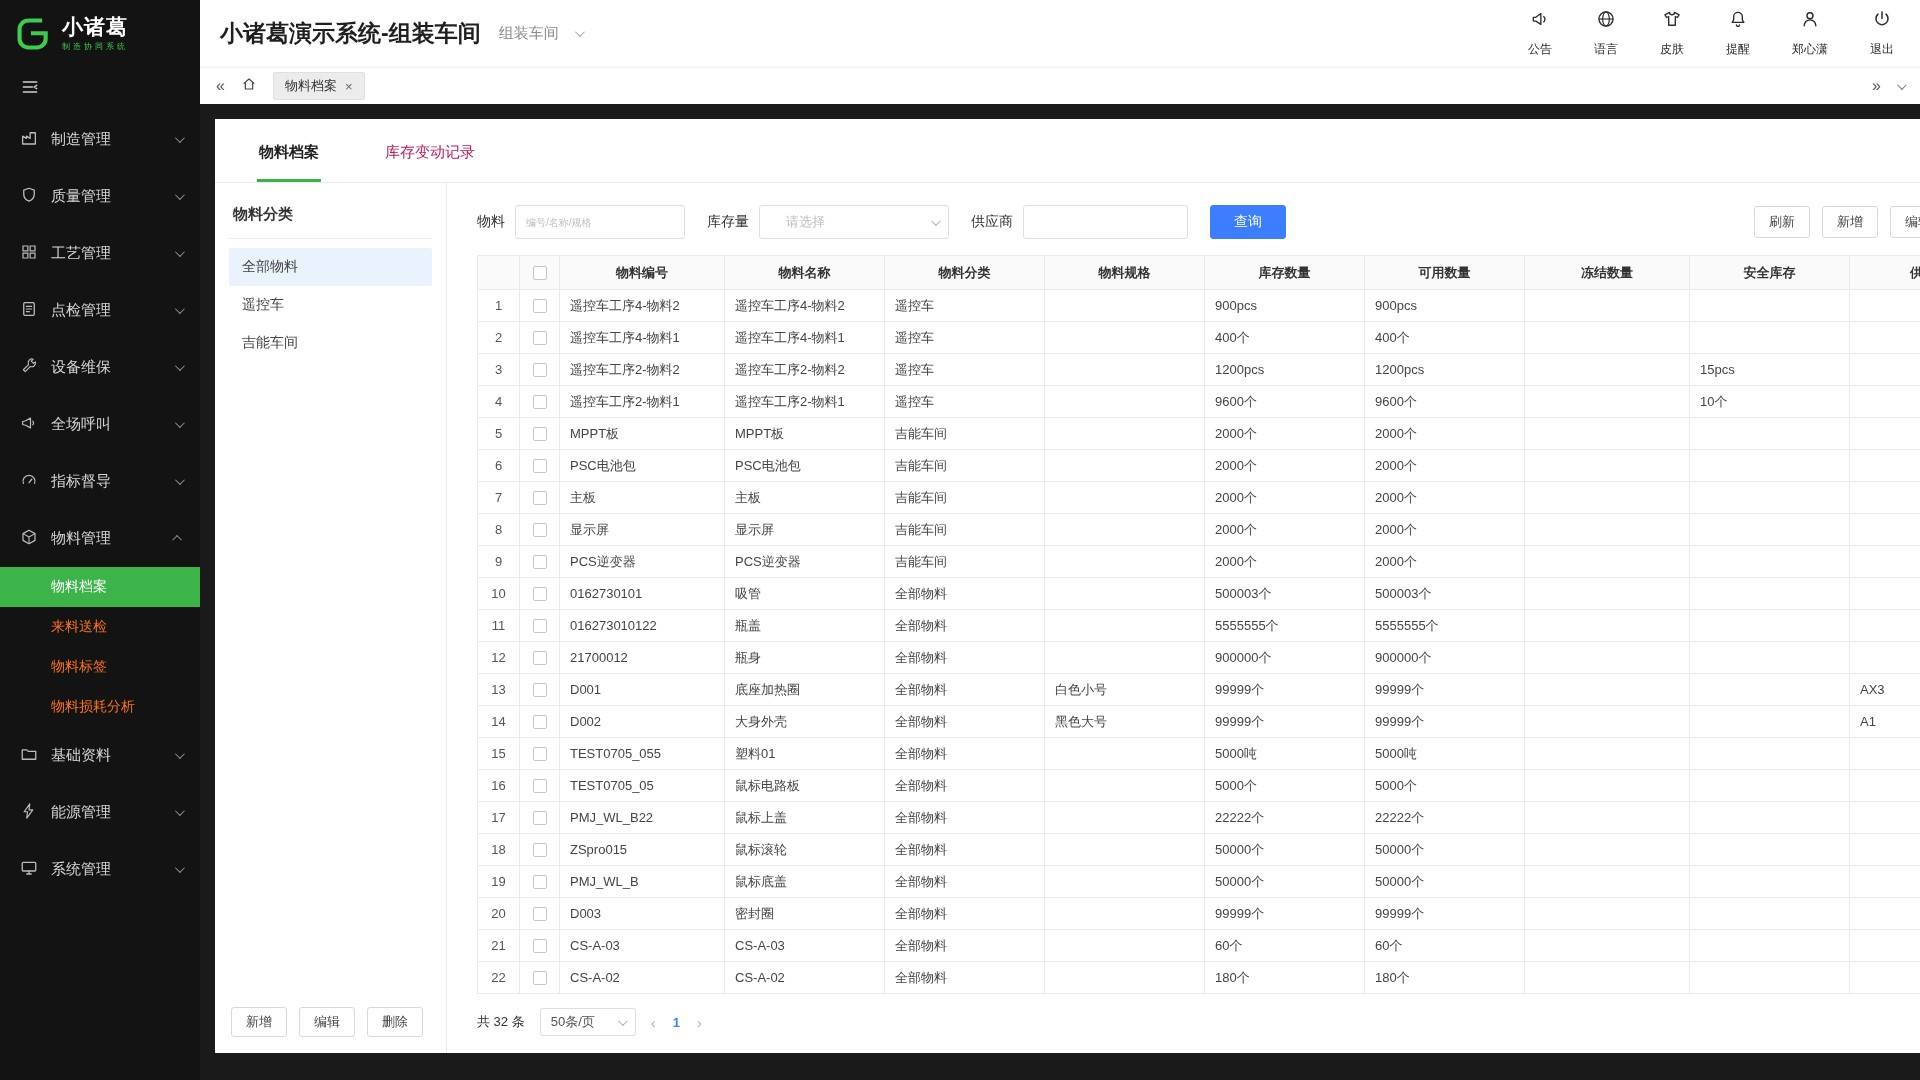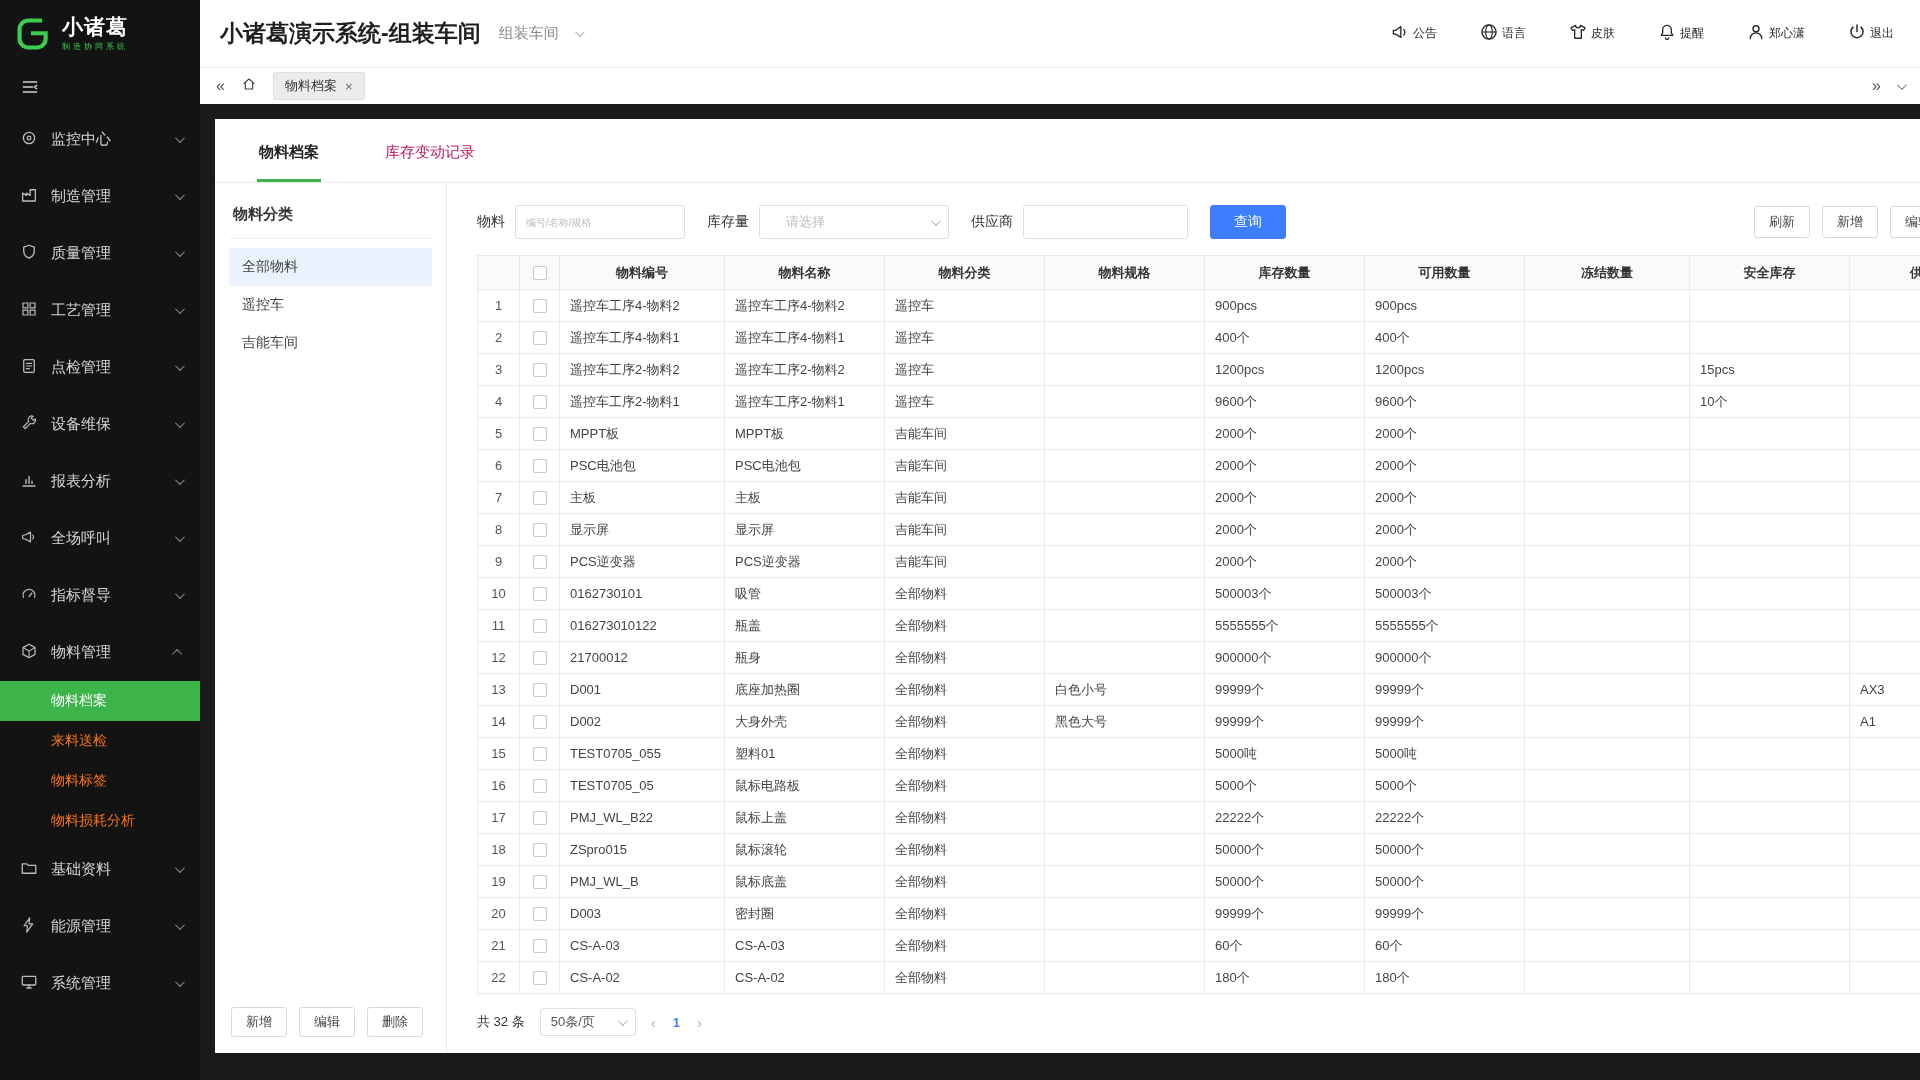--- a/index.html
+++ b/index.html
@@ -24,21 +24,21 @@
   .submenu-item { height:40px; display:flex; align-items:center; padding-left:51px; font-size:14px; color:#f97316; cursor:pointer; }
   .submenu-item.active { background:#3cb44a; color:#fff; }
 
   
   .main { flex:1; min-width:0; display:flex; flex-direction:column; background:#1a1a1a; }
   .topbar { background:#fff; height:67px; display:flex; align-items:center; padding:0 26px 0 20px; }
   .page-title { font-size:23px; font-weight:bold; color:#1f1f1f; white-space:nowrap; }
   .workshop { margin-left:18px; display:flex; align-items:center; gap:16px; color:#8a8a8a; font-size:15px; cursor:pointer; }
   .workshop .chev { border-color:#a8a8a8; }
   .top-actions { margin-left:auto; display:flex; gap:42px; }
-  .action { display:flex; flex-direction:row; align-items:center; gap:3px; color:#2b2b2b; font-size:12px; cursor:pointer; white-space:nowrap; }
+  .action { display:flex; flex-direction:column; align-items:center; gap:9px; color:#2b2b2b; font-size:12px; cursor:pointer; white-space:nowrap; }
   .action svg { width:20px; height:20px; color:#2b2b2b; }
 
   .tagbar { background:#fff; height:37px; border-top:1px solid #f0f0f0; display:flex; align-items:center; gap:16px; padding:0 16px; color:#555; }
   .tagbar .nav-glyph { font-size:16px; color:#555; cursor:pointer; line-height:1; }
   .tagbar svg { width:16px; height:16px; color:#444; cursor:pointer; }
   .tag { display:flex; align-items:center; gap:8px; background:#ececec; border:1px solid #e0e0e0; padding:4px 11px; font-size:13px; color:#333; border-radius:2px; cursor:pointer; }
   .tag .x { color:#666; font-size:13px; line-height:1; cursor:pointer; }
   .tagbar-spacer { flex:1; }
   .tagbar .chev { border-color:#777; }
 
@@ -189,27 +189,20 @@
       </span>
     </div>
     <div class="collapse-row">
       <span><svg viewBox="0 0 24 24" width="20" height="20">
             <use href="#i-hamburger"></use>
           </svg></span>
     </div>
     <nav class="menu">
       <div class="menu-item">
         <span><svg viewBox="0 0 24 24">
-              <use href="#i-target"></use>
-            </svg></span>
-        <span class="lbl">监控中心</span>
-        <span class="chev down"></span>
-      </div>
-      <div class="menu-item">
-        <span><svg viewBox="0 0 24 24">
               <use href="#i-factory"></use>
             </svg></span>
         <span class="lbl">制造管理</span>
         <span class="chev down"></span>
       </div>
       <div class="menu-item">
         <span><svg viewBox="0 0 24 24">
               <use href="#i-shield"></use>
             </svg></span>
         <span class="lbl">质量管理</span>
@@ -227,27 +220,20 @@
               <use href="#i-clipboard"></use>
             </svg></span>
         <span class="lbl">点检管理</span>
         <span class="chev down"></span>
       </div>
       <div class="menu-item">
         <span><svg viewBox="0 0 24 24">
               <use href="#i-wrench"></use>
             </svg></span>
         <span class="lbl">设备维保</span>
-        <span class="chev down"></span>
-      </div>
-      <div class="menu-item">
-        <span><svg viewBox="0 0 24 24">
-              <use href="#i-chart"></use>
-            </svg></span>
-        <span class="lbl">报表分析</span>
         <span class="chev down"></span>
       </div>
       <div class="menu-item">
         <span><svg viewBox="0 0 24 24">
               <use href="#i-megaphone"></use>
             </svg></span>
         <span class="lbl">全场呼叫</span>
         <span class="chev down"></span>
       </div>
       <div class="menu-item">

